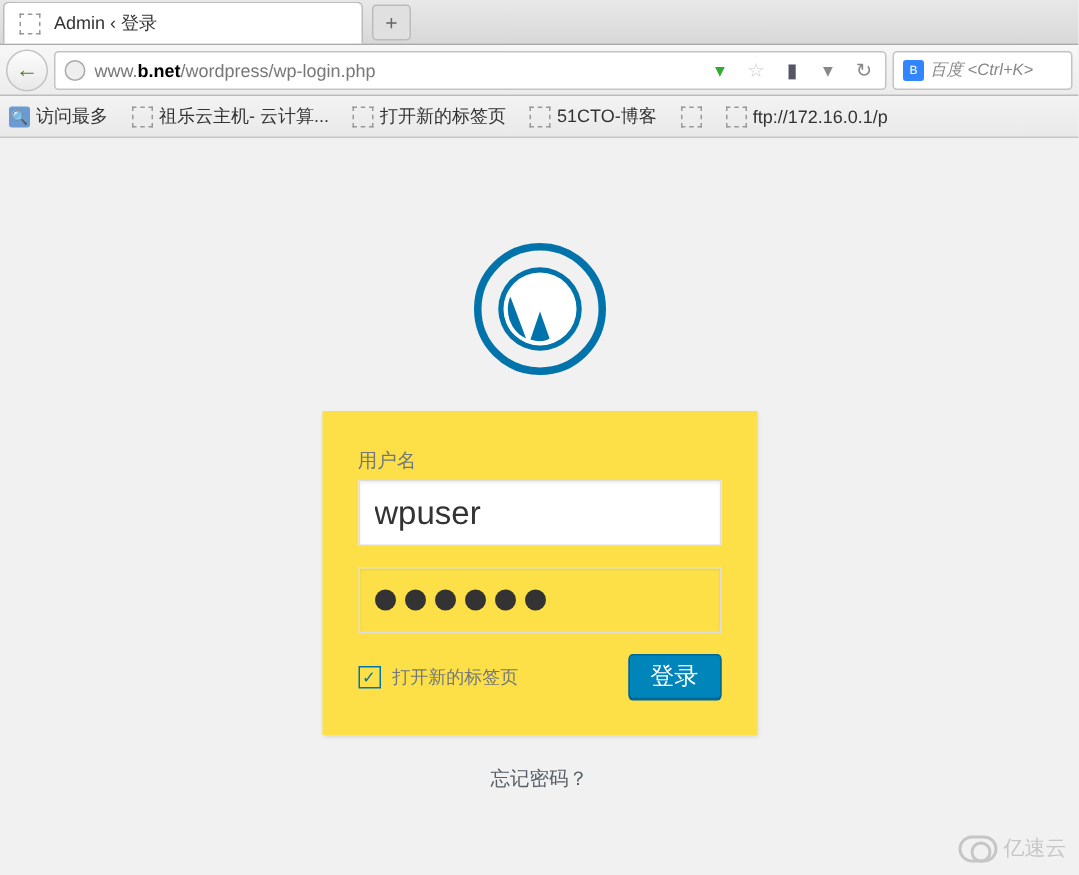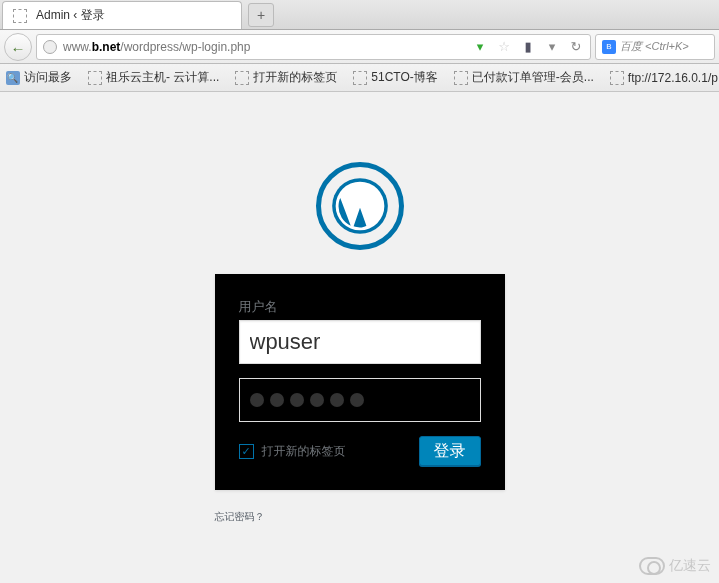--- a/index.html
+++ b/index.html
@@ -18,30 +18,30 @@
 .nav-ico{width:16px;height:16px;display:flex;align-items:center;justify-content:center;font-size:13px}
 .search-box{width:120px;height:26px;background:#fff;border:1px solid #c3c3c3;border-radius:3px;display:flex;align-items:center;padding:0 6px;gap:4px;font-size:11px;color:#888;font-style:italic}
 .baidu-ico{width:14px;height:14px;background:#3385ff;border-radius:2px;display:flex;align-items:center;justify-content:center;color:#fff;font-size:8px;font-style:normal}
 .bookmarks{height:28px;background:linear-gradient(#f3f3f3,#e9e9e9);border-bottom:1px solid #c5c5c5;display:flex;align-items:center;padding:0 6px;gap:16px;font-size:12px;color:#333}
 .bm-item{display:flex;align-items:center;gap:4px;white-space:nowrap}
 .bm-ico{width:14px;height:14px;border:1px dashed #999}
 .mag-ico{width:14px;height:14px;background:#6b9bd1;border-radius:2px;display:flex;align-items:center;justify-content:center;color:#fff;font-size:9px}
 .page{background:#f1f1f1;height:491px;display:flex;flex-direction:column;align-items:center;padding-top:70px;position:relative}
 .wp-logo{width:88px;height:88px;border-radius:50%;border:5px solid #0073aa;display:flex;align-items:center;justify-content:center;margin-bottom:24px}
 .wp-logo svg{width:58px;height:58px}
-.login-box{width:290px;background:#000000;padding:24px;box-shadow:0 1px 3px rgba(0,0,0,.1)}
+.login-box{width:290px;background:#fde047;padding:24px;box-shadow:0 1px 3px rgba(0,0,0,.1)}
 .field-label{font-size:13px;color:#72777c;margin-bottom:4px}
 .text-input{width:100%;height:44px;border:1px solid #ddd;padding:0 10px;font-size:22px;color:#333;margin-bottom:14px;box-shadow:inset 0 1px 2px rgba(0,0,0,.07)}
 .pwd-dots{display:flex;gap:6px;align-items:center;height:100%}
 .dot{width:14px;height:14px;border-radius:50%;background:#333}
 .login-row{display:flex;align-items:center;justify-content:space-between;margin-top:8px}
 .remember{display:flex;align-items:center;gap:8px;font-size:12px;color:#72777c}
 .chk{width:15px;height:15px;border:1px solid #0073aa;display:flex;align-items:center;justify-content:center;color:#0073aa;font-size:11px}
 .submit-btn{height:30px;padding:0 14px;background:#0085ba;border:1px solid #006799;color:#fff;font-size:16px;border-radius:3px;box-shadow:0 1px 0 #006799}
-.forgot{font-size:10px;color:#555d66;margin-top:20px;width:290px;text-align:left}
+.forgot{font-size:13px;color:#555d66;margin-top:20px;width:290px;text-align:center}
 .watermark{position:absolute;right:8px;bottom:8px;display:flex;align-items:center;gap:4px;color:#b5b5b5;font-size:14px;opacity:.7}
 .wm-logo{width:26px;height:18px;border:2px solid #b5b5b5;border-radius:10px;position:relative}
 .wm-logo:before{content:"";position:absolute;width:10px;height:10px;border:2px solid #b5b5b5;border-radius:50%;right:2px;top:2px}
 </style>
 </head>
 <body>
 
 <div class="tab-strip">
   <div class="tab">
     <span class="tab-icon"></span>
@@ -83,21 +83,20 @@
   <div class="bm-item">
       <span class="bm-ico"></span>
       <span>打开新的标签页</span>
     </div>
   <div class="bm-item">
       <span class="bm-ico"></span>
       <span>51CTO-博客</span>
     </div>
   <div class="bm-item">
       <span class="bm-ico"></span>
-      <span>已付款订单管理-会员...</span>
     </div>
   <div class="bm-item">
       <span class="bm-ico"></span>
       <span>ftp://172.16.0.1/p</span>
     </div>
 </div>
 
 <div class="page">
   <div class="wp-logo">
     <svg viewBox="0 0 100 100">

